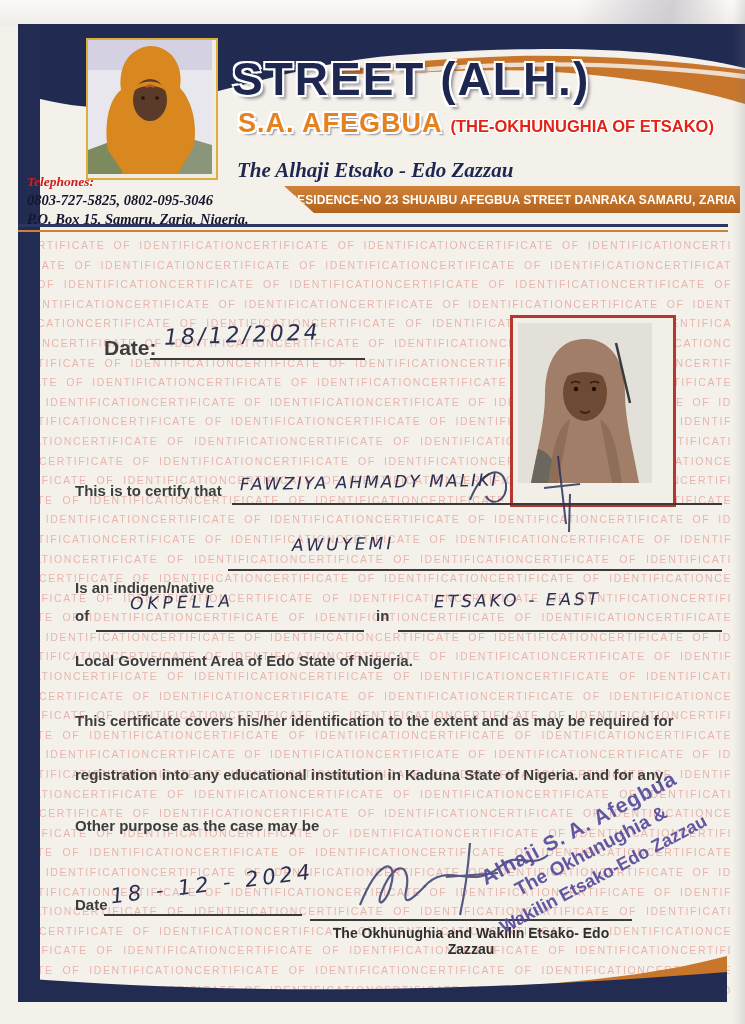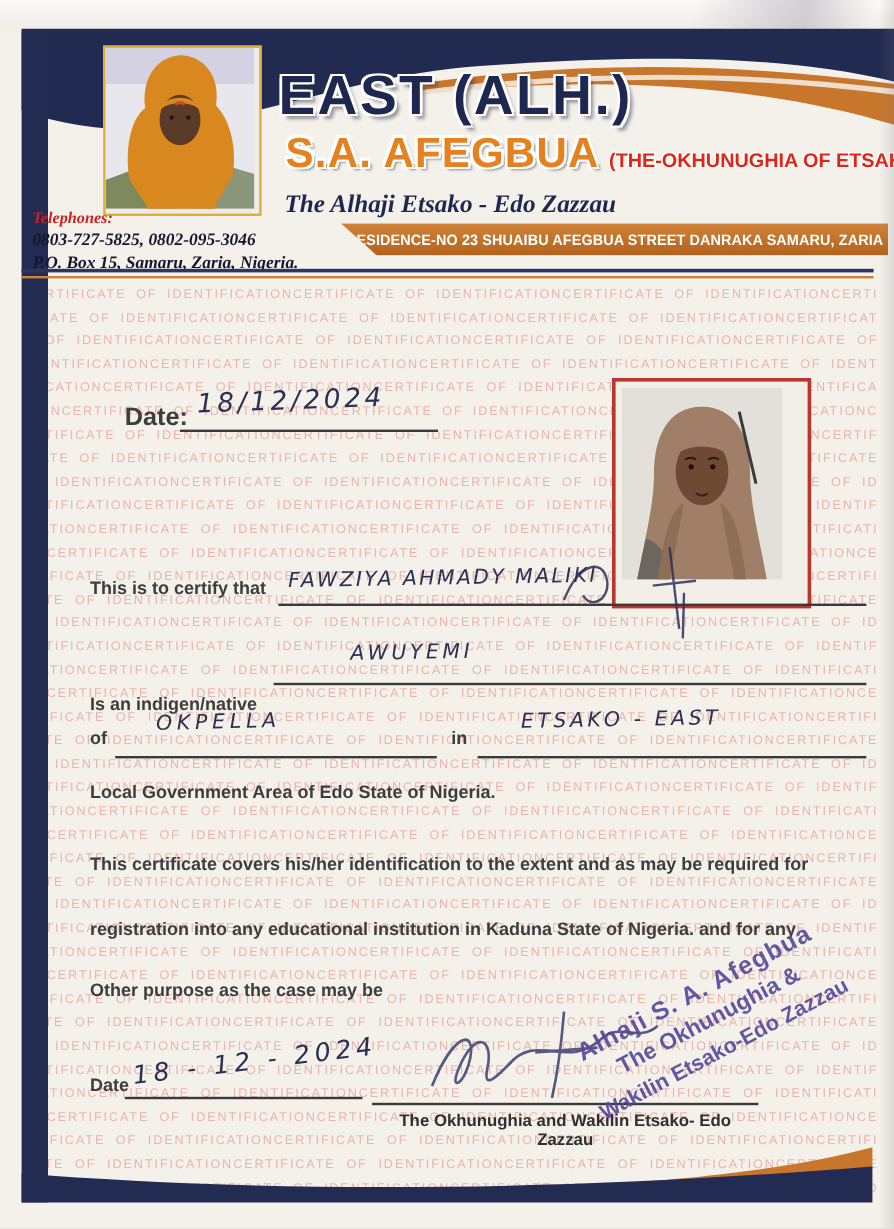--- a/index.html
+++ b/index.html
@@ -20,21 +20,21 @@
     text-align:justify;word-break:break-all;opacity:.5;z-index:1;user-select:none;
   }
   
   .band{position:absolute;left:0;z-index:2;}
   .leftbar{position:absolute;left:18px;top:26px;width:22px;height:976px;background:#222b51;z-index:2;}
   
   .chief-photo{position:absolute;left:86px;top:38px;width:128px;height:138px;border:2px solid #dcae3c;background:#efece8;z-index:3;}
   .h-title1{position:absolute;left:232px;top:52px;font-size:46px;font-weight:bold;letter-spacing:2px;color:#1d2750;z-index:3;
     text-shadow:-2px -2px 0 #fff,2px -2px 0 #fff,-2px 2px 0 #fff,2px 2px 0 #fff,4px 4px 3px rgba(40,40,60,.45);}
   .h-title2{position:absolute;left:238px;top:108px;z-index:3;white-space:nowrap;}
-  .h-title2 .big{font-size:35px;font-weight:bold;letter-spacing:1px;color:#e5821f;
+  .h-title2 .big{font-size:27px;font-weight:bold;letter-spacing:1px;color:#e5821f;
     text-shadow:-2px -2px 0 #fff,2px -2px 0 #fff,-2px 2px 0 #fff,2px 2px 0 #fff,3px 3px 2px rgba(40,40,60,.5);}
   .h-title2 .suffix{font-size:16.5px;font-weight:bold;color:#e02418;margin-left:8px;
     text-shadow:-1px -1px 0 #fff,1px -1px 0 #fff,-1px 1px 0 #fff,1px 1px 0 #fff;}
   .h-sub{position:absolute;left:237px;top:158px;font-family:"Liberation Serif",serif;font-style:italic;font-weight:bold;
     font-size:21px;color:#1d2750;z-index:3;}
   .tel{position:absolute;left:27px;top:172px;z-index:3;font-family:"Liberation Serif",serif;font-style:italic;font-weight:bold;line-height:19px;}
   .tel .lbl{color:#cf2020;font-size:13.5px;}
   .tel .num,.tel .box{color:#15152e;font-size:14.5px;}
   .banner{position:absolute;left:284px;top:186px;width:456px;height:27px;z-index:3;
     background:linear-gradient(#d28339,#b2621c);
@@ -94,21 +94,21 @@
       <path d="M62,6 C40,8 30,28 33,50 C20,60 16,86 20,110 L36,134 L90,134 L106,106 C110,80 102,58 92,48 C96,24 82,6 62,6 Z" fill="#d8881f"></path>
       <ellipse cx="62" cy="60" rx="17" ry="21" fill="#5a3a28"></ellipse>
       <path d="M45,52 C48,38 76,38 79,52 C72,44 52,44 45,52 Z" fill="#d8881f"></path>
       <path d="M34,134 C38,100 48,86 62,86 C78,86 88,100 92,134 Z" fill="#d8881f"></path>
       <circle cx="55" cy="58" r="1.8" fill="#241510"></circle>
       <circle cx="69" cy="58" r="1.8" fill="#241510"></circle>
       <path d="M58,47 q4,-3 8,0" stroke="#c2542a" stroke-width="2.5" fill="none"></path>
     </svg>
   </div>
 
-  <div class="h-title1">EAST (ALH.)</div>
+  <div class="h-title1">STREET (ALH.)</div>
   <div class="h-title2">
     <span class="big">S.A. AFEGBUA</span><span class="suffix">(THE-OKHUNUGHIA OF ETSAKO)</span>
   </div>
   <div class="h-sub">The Alhaji Etsako - Edo Zazzau</div>
 
   <div class="tel">
     <div class="lbl">Telephones:</div>
     <div class="num">0803-727-5825, 0802-095-3046</div>
     <div class="box">P.O. Box 15, Samaru, Zaria, Nigeria.</div>
   </div>

